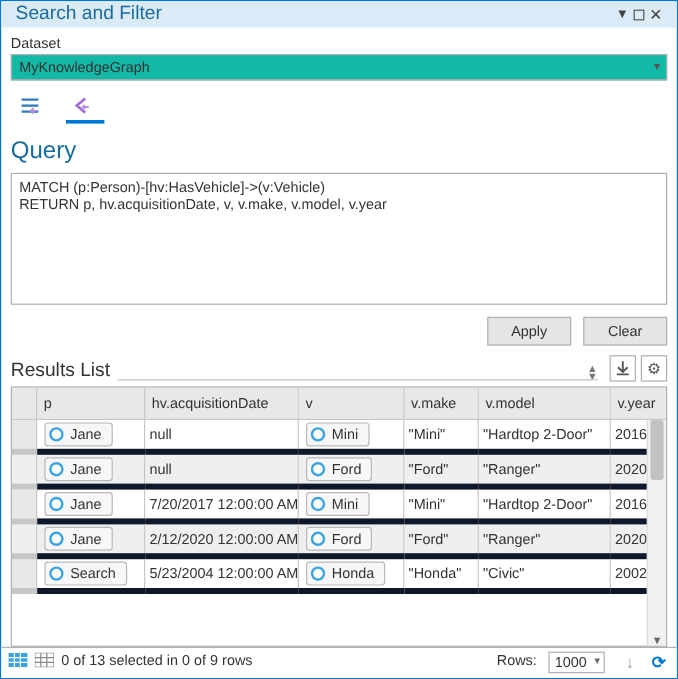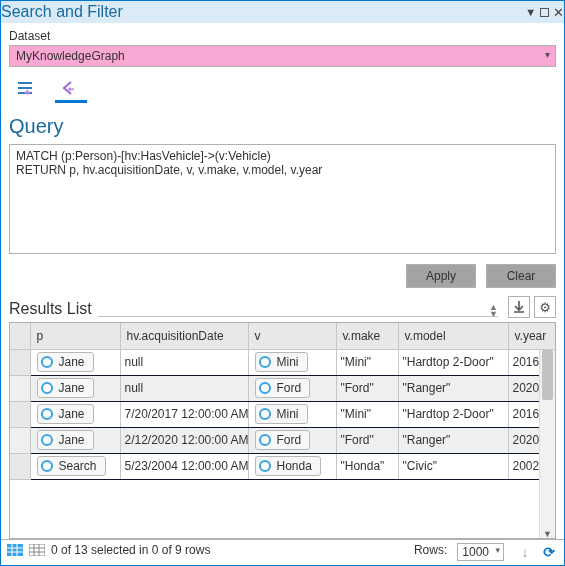--- a/index.html
+++ b/index.html
@@ -20,34 +20,34 @@
     font-family:"Segoe UI",Arial,sans-serif;
     font-size:12px;color:var(--text);
     background:#fff;
     display:flex;flex-direction:column;
     overflow:hidden;
   }
   
   .titlebar{
     background:var(--light-blue);
     display:flex;align-items:center;
-    padding:2px 0;position:relative;
+    padding:2px 12px;position:relative;
   }
   .titlebar .title{color:#186b9e;font-size:16px;}
   .titlebar .ctrls{margin-left:auto;display:flex;gap:4px;align-items:center;}
   .titlebar .ctrls span{font-size:11px;color:#444;cursor:default;line-height:1;}
   .titlebar .ctrls .sq{border:1px solid #555;width:9px;height:9px;display:inline-block;}
   .titlebar .ctrls .x{font-size:13px;}
   
   .main{flex:1;display:flex;flex-direction:column;padding:4px 8px 0 8px;min-height:0;}
   .field-label{font-size:12px;color:var(--text-dark);margin:2px 0;}
   .dataset-row{display:flex;}
   .dataset-select{
     flex:1;height:22px;border:1px solid var(--panel-border);
-    background:#f9a8d4;padding:0 20px 0 6px;font-size:12px;color:var(--text-dark);
+    background:#14b8a6;padding:0 20px 0 6px;font-size:12px;color:var(--text-dark);
     display:flex;align-items:center;position:relative;text-align:right;
   }
   .dataset-select::after{
     content:"▾";position:absolute;right:5px;top:3px;font-size:10px;color:#555;
   }
   
   .mode-tb{display:flex;gap:12px;padding:10px 0 2px 2px;}
   .mode-btn{
     width:32px;height:26px;display:flex;align-items:center;justify-content:center;
     border-bottom:3px solid transparent;
@@ -56,41 +56,41 @@
   .mode-btn svg{display:block;}
   
   .section-title{color:#186b9e;font-size:20px;margin:10px 0 6px 0;}
   .query-box{
     width:100%;height:110px;border:1px solid var(--panel-border);
     padding:4px 6px;font-size:12px;color:var(--text-dark);
     font-family:"Segoe UI",Arial,sans-serif;white-space:pre-wrap;overflow:auto;
   }
   .btn-row{display:flex;justify-content:flex-end;gap:10px;margin:10px 0 8px 0;}
   .btn{
-    width:70px;height:24px;border:1px solid var(--panel-border);background:#a3a3a3;
+    width:70px;height:24px;border:1px solid var(--panel-border);background:#e5e5e5;
     font-size:12px;color:var(--text-dark);display:flex;align-items:center;justify-content:center;
     cursor:default;
   }
   
   .res-sep{display:flex;align-items:flex-end;gap:6px;}
   .res-sep .lbl{font-size:16px;color:var(--text-dark);}
   .res-sep .spacer{flex:1;position:relative;height:14px;}
   .res-sep .arrows{position:absolute;right:0;top:0;font-size:9px;line-height:7px;color:#777;text-align:right;}
   .res-sep .line{position:absolute;left:0;right:0;bottom:1px;border-top:1px solid #c0c0c0;}
   .res-tools{display:flex;gap:4px;margin-left:4px;}
   .tool-btn{
     width:22px;height:22px;border:1px solid var(--panel-border);background:#fff;
     display:flex;align-items:center;justify-content:center;font-size:13px;color:#555;
   }
   
   .table-wrap{flex:1;min-height:0;border:1px solid var(--panel-border);margin-top:4px;position:relative;overflow:hidden;}
   table{border-collapse:collapse;width:100%;font-size:12px;table-layout:fixed;}
   th,td{
     border-right:1px solid var(--header-border);
-    border-bottom:1px solid #0f172a;
+    border-bottom:5px solid #0f172a;
     height:26px;padding:0;white-space:nowrap;overflow:hidden;
   }
   thead th{
     background:var(--header-gray);border-bottom:1px solid var(--header-border);
     text-align:left;padding:0 6px;color:var(--text-dark);font-weight:normal;
   }
   thead th:first-child{width:20px;}
   tbody tr td:first-child{background:var(--header-gray);border-bottom-color:var(--header-border);}
   tbody tr.alt td{background:var(--row-alt);}
   tbody tr td{padding:0 4px;color:var(--text-dark);}

